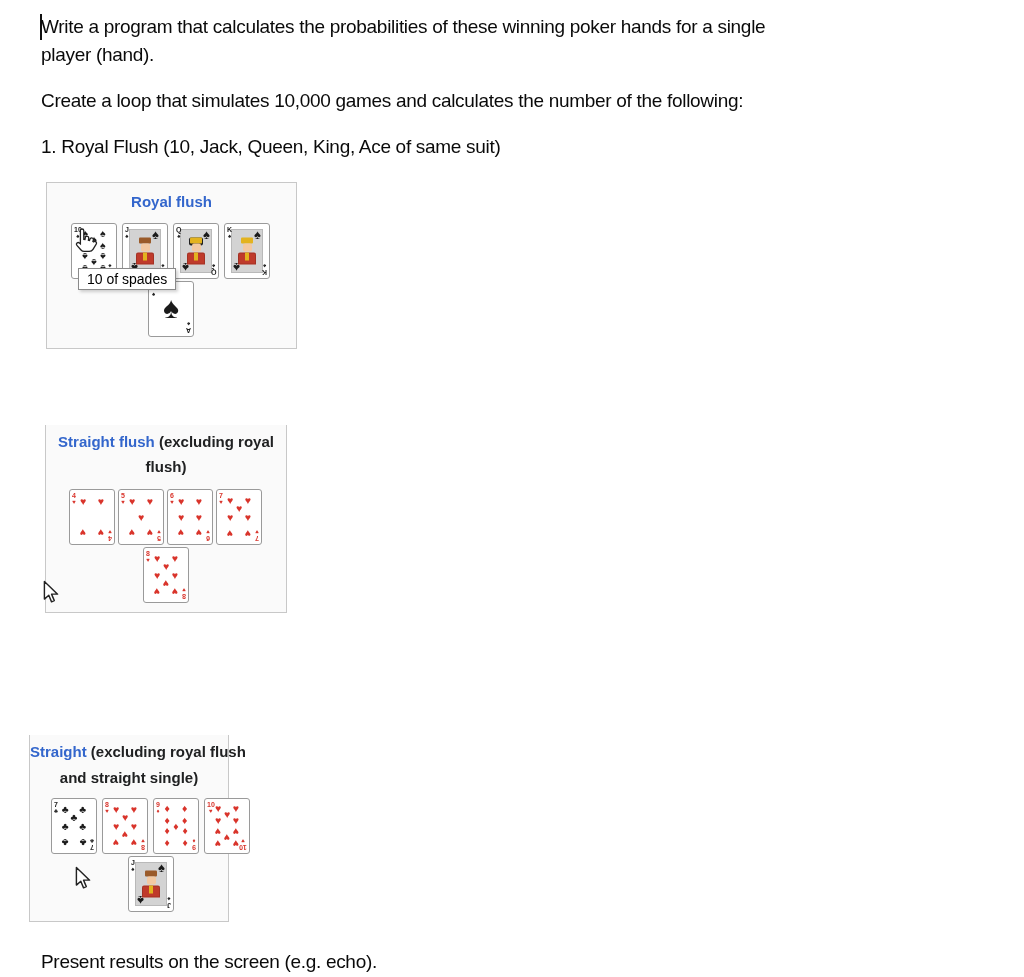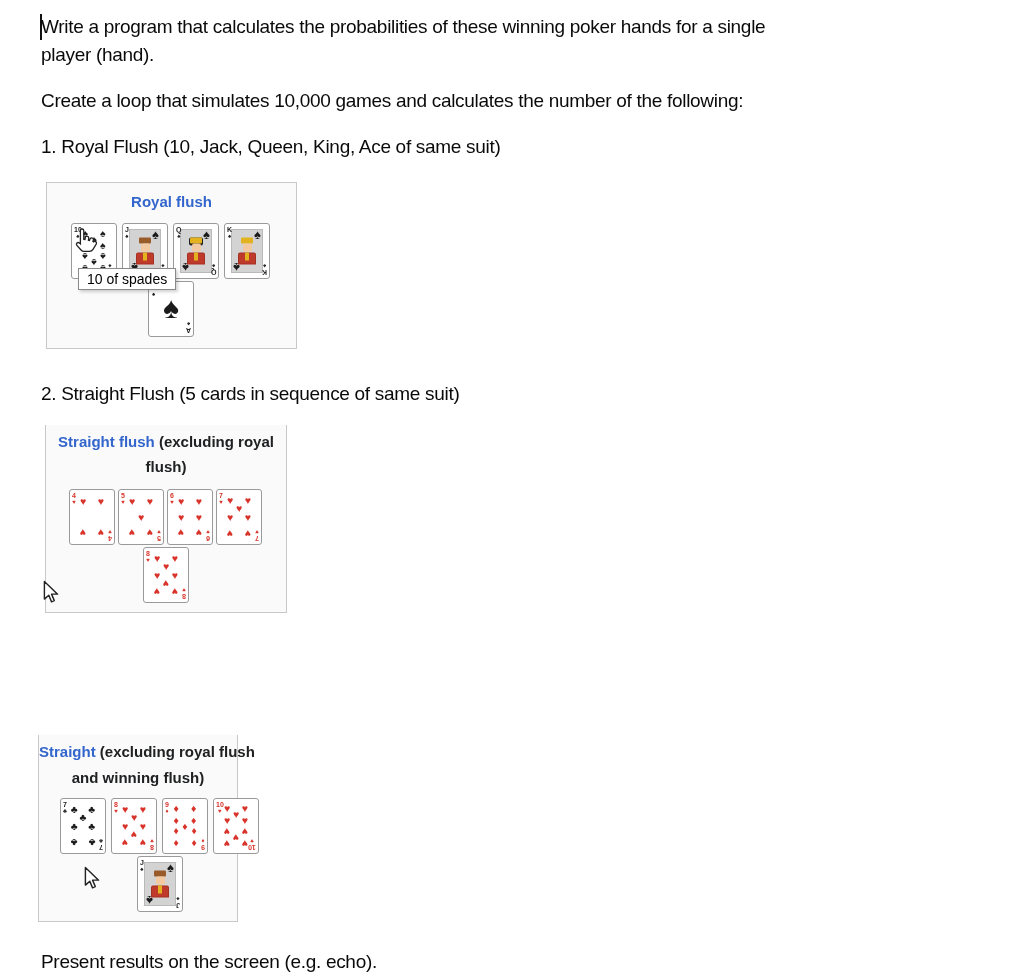--- a/index.html
+++ b/index.html
@@ -10,21 +10,21 @@
   .page{position:relative;width:1024px;height:977px;background:#fff;overflow:hidden;
         font-family:"Liberation Sans",sans-serif;color:#0a0a0a;margin-left:17px;}
   .para{position:absolute;font-size:19px;line-height:28px;letter-spacing:-0.3px;color:#0a0a0a;white-space:nowrap;}
   .caret{position:absolute;left:23px;top:14px;width:2px;height:26px;background:#111;}
 
   
   .panel{position:absolute;background:var(--panelbg,#fafafa);border:1px solid var(--panelborder,#c8c8c8);box-sizing:border-box;}
   .panel.noTop{border-top:none;}
   .p1{left:29px;top:182px;width:251px;height:167px;}
   .p2{left:28px;top:425px;width:242px;height:188px;}
-  .p3{left:21px;top:735px;width:200px;height:187px;}
+  .p3{left:12px;top:735px;width:200px;height:187px;}
   .ptitle{position:absolute;left:0;width:100%;text-align:center;font-size:15px;color:var(--titledark,#202122);white-space:nowrap;font-weight:bold;}
   .link{color:var(--link,#3366cc);text-decoration:none;}
 
   
   .cards-row{position:absolute;display:flex;}
   .card-below{position:absolute;}
   .card{position:relative;width:46px;height:56px;background:#fff;border:1px solid #9a9a9a;
         border-radius:3px;box-sizing:border-box;flex:0 0 auto;}
   .pip{position:absolute;transform:translate(-50%,-50%);font-size:10.5px;line-height:1;}
   .pip.flip{transform:translate(-50%,-50%) rotate(180deg);}
@@ -159,21 +159,20 @@
           </div>
           <div class="acepip" style="color: rgb(27, 27, 27);">♠</div>
         </div>
       </div>
     <div class="tooltip">10 of spades</div>
     <svg class="cursor" style="left:24px;top:43px;" width="30" height="33" viewBox="0 0 30 33">
       <path d="M11 3c1 0 1.8.8 1.8 1.8v8.6l1.2.2.3-1.9c.2-1 1.1-1.6 2-1.4.9.1 1.6 1 1.4 2l-.3 1.9 1.1.3.5-1.4c.3-.9 1.3-1.4 2.2-1.1.9.3 1.4 1.3 1.1 2.2l-.4 1.3.9.4c.6-.6 1.7-.6 2.3.1.5.6.6 1.5.1 2.2l-3.2 5.2c-.8 1.3-2.2 2-3.7 2h-5.2c-1.2 0-2.3-.5-3.1-1.4l-4.1-4.6c-.6-.7-.6-1.8.1-2.4.7-.6 1.7-.6 2.4 0l1 .9V4.8C9.2 3.8 10 3 11 3z" fill="#ffffff" stroke="#222222" stroke-width="1.3"></path>
     </svg>
   </div>
 
-  <div class="para" style="left:24px;top:380px;">2. Straight Flush (5 cards in sequence of same suit)</div>
 
   <div class="panel p2 noTop">
     <div class="ptitle" style="top:8px;">
       <span class="link">Straight flush</span><span> (excluding royal</span>
     </div>
     <div class="ptitle" style="top:33px;">flush)</div>
     <div class="cards-row" style="left:23px;top:64px;gap:3px;">
         <div class="card">
           <div class="corner tl" style="color: rgb(217, 52, 43);">
             <span class="r">4</span>
@@ -260,21 +259,21 @@
     <svg class="cursor" style="left:-6px;top:155px;" width="22" height="25" viewBox="0 0 20 22">
       <path d="M4 1 L4 17 L8 13.5 L10.5 19.5 L13 18.4 L10.5 12.5 L16 12.5 Z" fill="#ffffff" stroke="#222222" stroke-width="1.3" stroke-linejoin="round"></path>
     </svg>
   </div>
 
 
   <div class="panel p3 noTop">
     <div class="ptitle" style="top:8px;">
       <span class="link">Straight</span><span> (excluding royal flush</span>
     </div>
-    <div class="ptitle" style="top:34px;">and winning flush)</div>
+    <div class="ptitle" style="top:34px;">and straight single)</div>
     <div class="cards-row" style="left:21px;top:63px;gap:5px;">
         <div class="card">
           <div class="corner tl" style="color: rgb(27, 27, 27);">
             <span class="r">7</span>
             <span class="s">♣</span>
           </div>
           <div class="corner br" style="color: rgb(27, 27, 27);">
             <span class="r">7</span>
             <span class="s">♣</span>
           </div>

